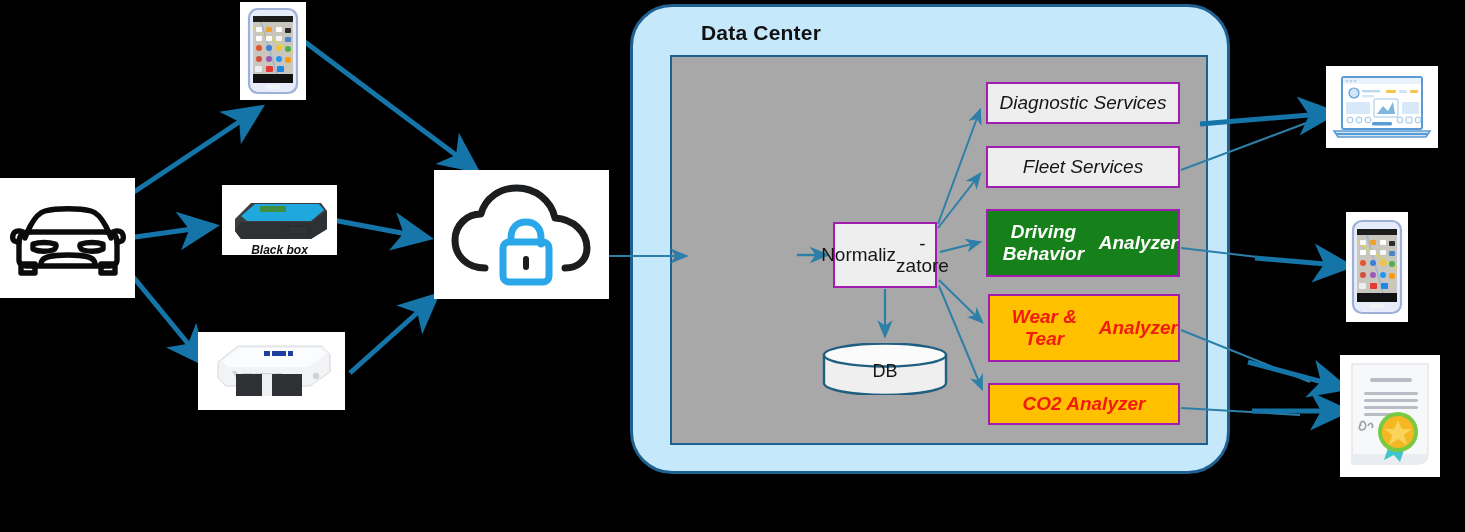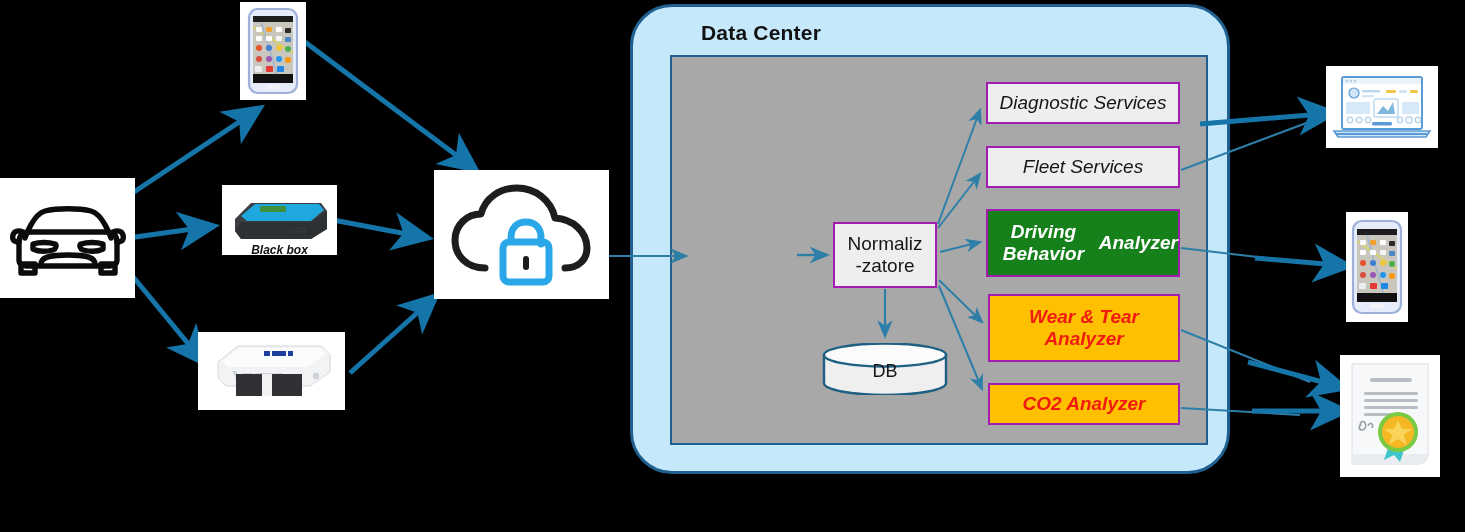--- a/index.html
+++ b/index.html
@@ -92,27 +92,27 @@
   .pbox.amber {
     background: #ffc000;
     color: #f11b0f;
     font-size: 19px;
     font-style: italic;
     font-weight: bold;
   }
 
   #box-gateway      { left: 692px; top: 234px; width: 104px; height: 42px; }
   #box-normalizer   { left: 833px; top: 222px; width: 104px; height: 66px;
-                      flex-direction: column; }
+                      flex-direction: row; }
   #box-diagnostic   { left: 986px; top: 82px;  width: 194px; height: 42px; }
   #box-fleet        { left: 986px; top: 146px; width: 194px; height: 42px; }
   #box-driving      { left: 986px; top: 209px; width: 194px; height: 68px;
                       flex-direction: row; }
   #box-wear         { left: 988px; top: 294px; width: 192px; height: 68px;
-                      flex-direction: column; }
+                      flex-direction: row; }
   #box-co2          { left: 988px; top: 383px; width: 192px; height: 42px; }
 
   .pbox span { display: block; pointer-events: none; }
 
   
   #box-db {
     position: absolute;
     left: 822px; top: 343px;
     width: 126px; height: 52px;
   }

